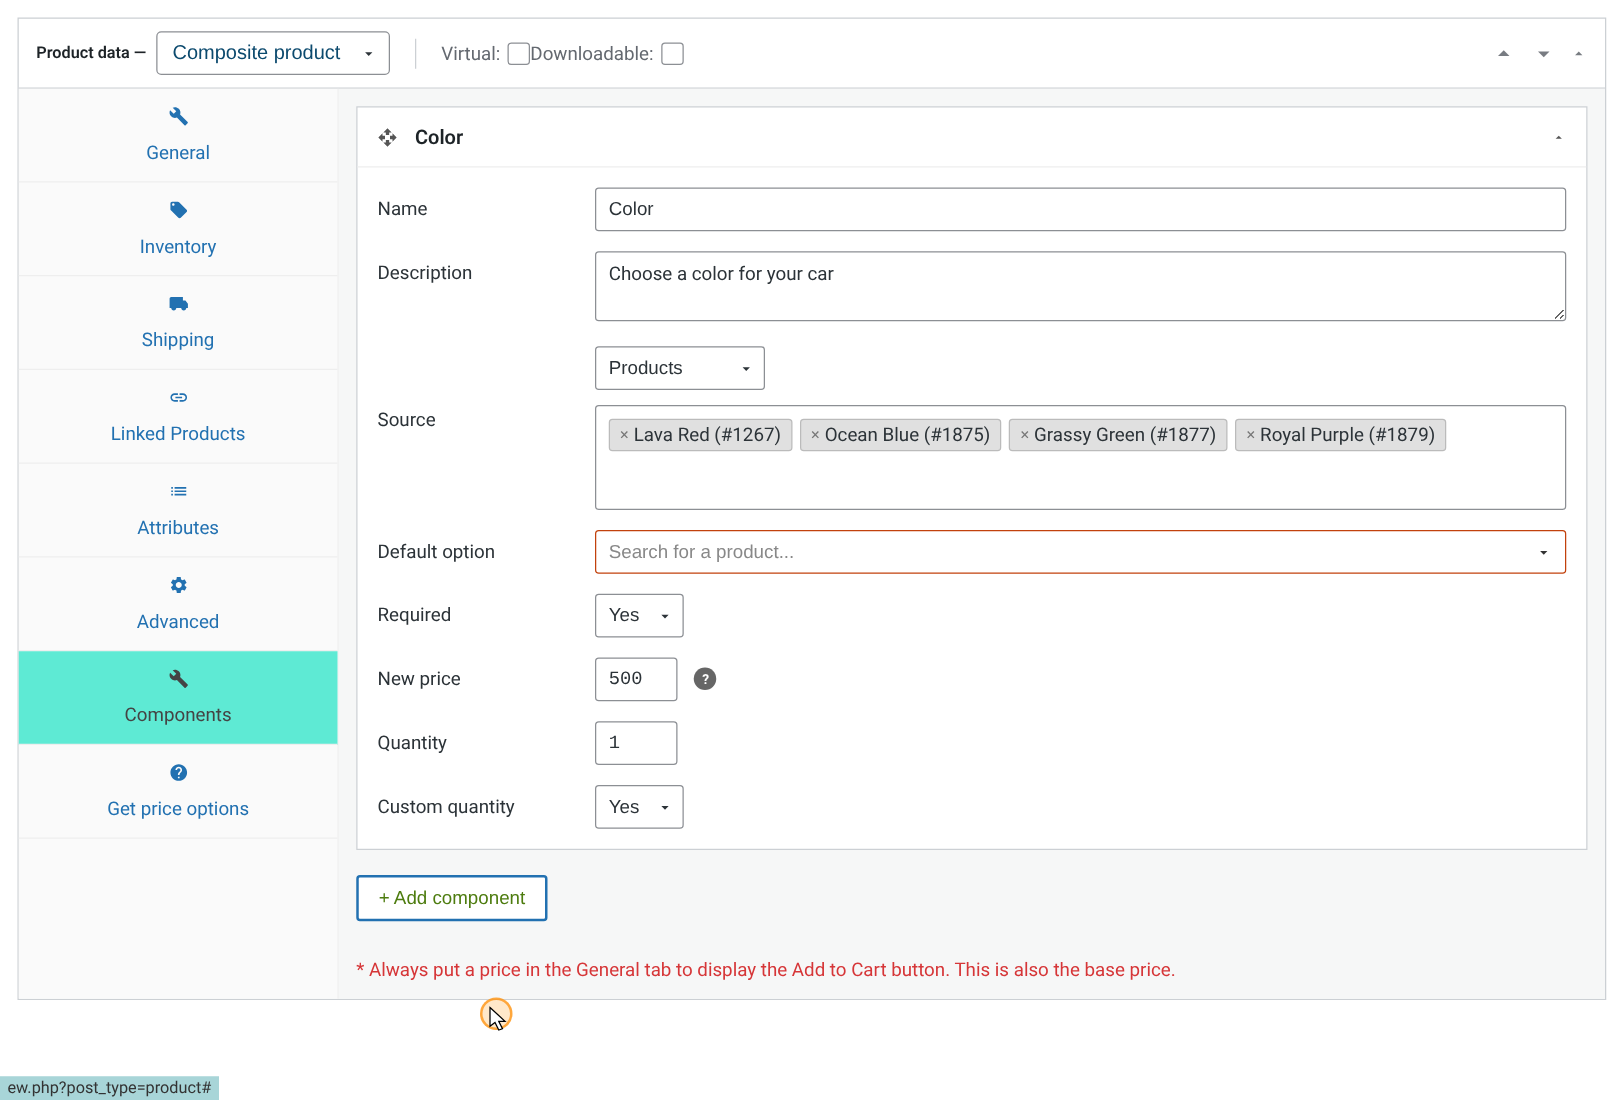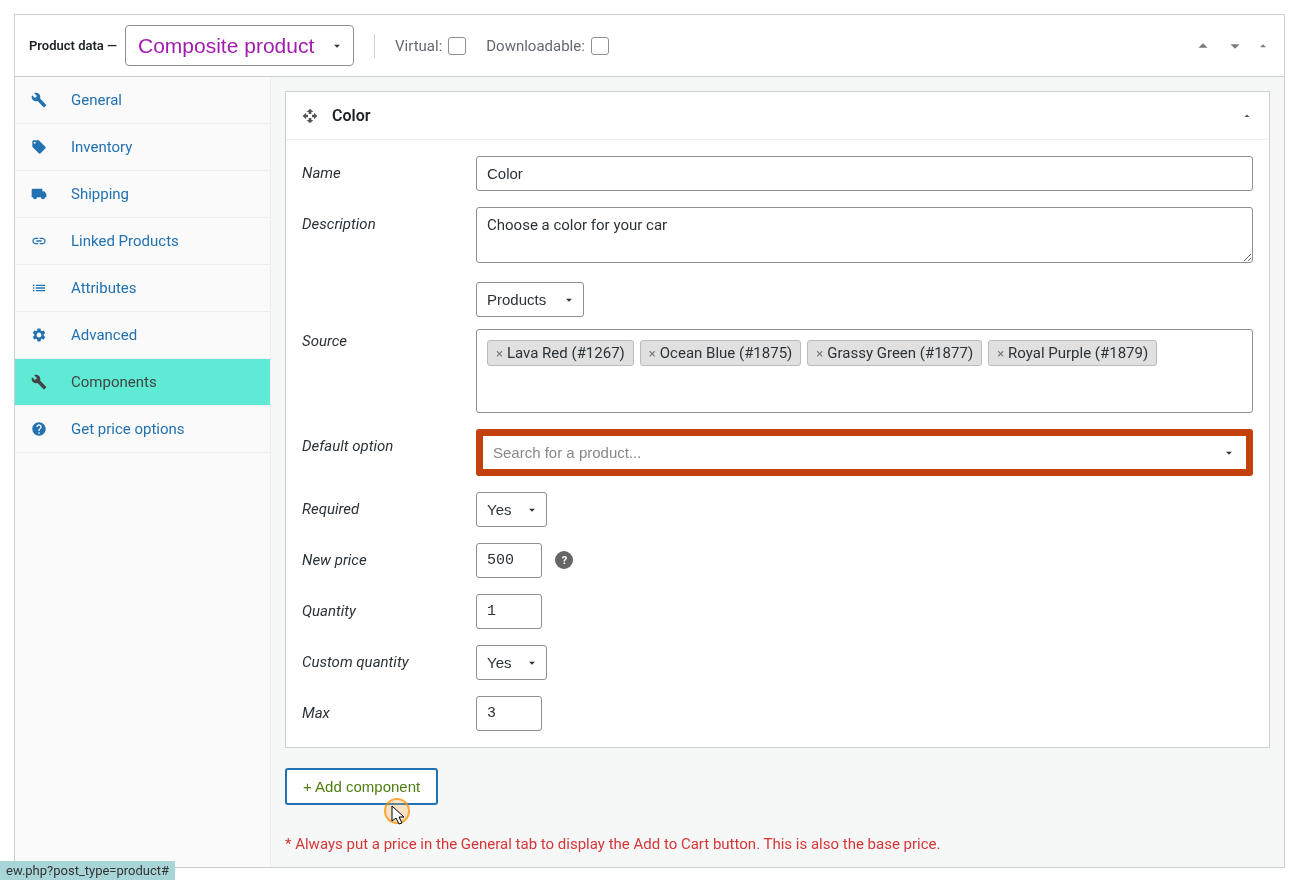--- a/index.html
+++ b/index.html
@@ -3,69 +3,69 @@
   <meta charset="utf-8">
   <style>
     * { box-sizing: border-box; margin: 0; padding: 0; }
     body { font-family: -apple-system, BlinkMacSystemFont, "Segoe UI", Roboto, sans-serif; font-size: 14px; color: #333; background: #fff; }
     
     .panel { border: 1px solid #ccd0d4; margin: 14px; background: #fff; }
     
     .panel-header { display: flex; align-items: center; padding: 10px 14px; border-bottom: 1px solid #ccd0d4; }
     .header-title { font-size: 13px; font-weight: 600; color: #1d2327; }
     
-    .product-type-select { margin-left: 8px; padding: 8px 38px 8px 12px; font-size: 21px; border: 1px solid #8c8f94; border-radius: 4px; background: #fff; appearance: none; position: relative; color: #a21caf; }
+    .product-type-select { margin-left: 8px; padding: 8px 38px 8px 12px; font-size: 16px; border: 1px solid #8c8f94; border-radius: 4px; background: #fff; appearance: none; position: relative; color: #0c4a6e; }
     .select-wrap { position: relative; display: inline-block; }
     .select-wrap .chevron { position: absolute; right: 10px; top: 50%; transform: translateY(-50%); pointer-events: none; color: #2c3338; }
     
     .header-sep { width: 1px; height: 24px; background: #ccd0d4; margin: 0 20px; }
     
-    .checkbox-group { display: flex; align-items: center; gap: 6px; margin-right: 20px; color: #646970; font-size: 15px; }
+    .checkbox-group { display: flex; align-items: center; gap: 6px; color: #646970; font-size: 15px; }
     .checkbox-group input[type="checkbox"] { width: 18px; height: 18px; border: 1px solid #8c8f94; border-radius: 3px; appearance: none; background: #fff; }
     
     .header-spacer { flex: 1; }
     .header-controls { display: flex; align-items: center; gap: 10px; color: #787c82; }
     .header-controls svg { cursor: pointer; }
     
     .panel-body { display: flex; }
     
     .tabs-sidebar { width: 256px; background: #fafafa; border-right: 1px solid #eee; }
-    .tab-item { display: flex; align-items: center; gap: 24px; padding: 14px 16px; color: #2271b1; cursor: pointer; border-bottom: 1px solid #eee; font-size: 15px; }
+    .tab-item { display: flex; align-items: center; gap: 12px; padding: 14px 16px; color: #2271b1; cursor: pointer; border-bottom: 1px solid #eee; font-size: 15px; flex-direction: column; }
     .tab-item.active { background: #5eead4; color: #444; }
     .tab-item.active .tab-icon { color: #444; }
     .tab-icon { width: 16px; height: 16px; color: #2271b1; flex-shrink: 0; }
     
     .main-content { flex: 1; padding: 14px; background: #f6f7f7; }
     
     .component-card { background: #fff; border: 1px solid #ccd0d4; }
     .component-header { display: flex; align-items: center; padding: 14px 16px; border-bottom: 1px solid #eee; }
     .drag-handle { margin-right: 14px; color: #555; cursor: move; }
     .component-title { font-weight: 600; font-size: 16px; color: #1d2327; flex: 1; }
     .collapse-arrow { color: #555; }
     
     .component-body { padding: 16px; }
     .form-row { display: flex; align-items: flex-start; margin-bottom: 16px; }
     .form-row:last-child { margin-bottom: 0; }
-    .form-label { width: 174px; padding-top: 8px; color: #2c3338; font-size: 15px; flex-shrink: 0; font-style: italic; }
+    .form-label { width: 174px; padding-top: 8px; color: #2c3338; font-size: 15px; flex-shrink: 0; }
     .form-control { flex: 1; }
     
     .text-input { width: 100%; padding: 8px 10px; border: 1px solid #8c8f94; border-radius: 3px; font-size: 15px; color: #2c3338; }
     .text-input.small { width: 66px; font-family: Liberation Mono, monospace; }
     
     textarea.text-input { resize: both; min-height: 56px; font-family: inherit; }
     
     .select-small { position: relative; display: inline-block; }
     .select-small select { padding: 8px 34px 8px 10px; border: 1px solid #8c8f94; border-radius: 3px; font-size: 15px; appearance: none; background: #fff; color: #2c3338; }
     .select-small .chevron { position: absolute; right: 8px; top: 50%; transform: translateY(-50%); pointer-events: none; color: #2c3338; }
     
     .tag-container { display: flex; flex-wrap: wrap; gap: 6px; padding: 10px; border: 1px solid #8c8f94; border-radius: 3px; min-height: 84px; align-content: flex-start; }
     .tag { display: inline-flex; align-items: center; gap: 4px; padding: 3px 8px; background: #e0e0e0; border: 1px solid #bbb; border-radius: 3px; font-size: 15px; color: #2c3338; }
     .tag-x { color: #777; font-size: 13px; }
     
-    .combo-input { display: flex; align-items: center; width: 100%; border: 7px solid #c2410c; border-radius: 3px; padding: 8px 10px; }
+    .combo-input { display: flex; align-items: center; width: 100%; border: 1px solid #c2410c; border-radius: 3px; padding: 8px 10px; }
     .combo-input input { flex: 1; border: none; outline: none; font-size: 15px; background: transparent; }
     .combo-input input::placeholder { color: #888; }
     
     .help-icon { display: inline-flex; width: 18px; height: 18px; border-radius: 50%; background: #666; color: #fff; align-items: center; justify-content: center; font-size: 11px; font-weight: bold; margin-left: 10px; vertical-align: middle; }
     
     .add-component-btn { margin-top: 20px; padding: 8px 16px; border: 2px solid #2271b1; background: #fff; color: #4d7c0f; font-size: 15px; border-radius: 3px; cursor: pointer; position: relative; }
     
     .note { margin-top: 30px; color: #d63638; font-size: 15px; }
     
     .status-bar { position: fixed; bottom: 0; left: 0; background: #a8d5d8; padding: 2px 6px; font-size: 13px; color: #333; }
@@ -186,21 +186,21 @@
             <label class="form-label">Description</label>
             <div class="form-control">
               <textarea class="text-input" style="">Choose a color for your car</textarea>
             </div>
           </div>
 
           <div class="form-row">
             <label class="form-label" style="padding-top:50px;">Source</label>
             <div class="form-control">
               <div class="select-small" style="margin-bottom:12px;">
-                <select style="width:108px;">
+                <select style="width:136px;">
                   <option>Products</option>
                 </select>
                 <svg class="chevron" width="14" height="14" viewBox="0 0 24 24">
                     <path fill="currentColor" d="M7 10l5 5 5-5z"></path>
                   </svg>
               </div>
               <div class="tag-container">
                 <span class="tag">
                     <span class="tag-x">×</span>
                     <span>Lava Red (#1267)</span>
@@ -270,26 +270,20 @@
                   <option>Yes</option>
                 </select>
                 <svg class="chevron" width="14" height="14" viewBox="0 0 24 24">
                     <path fill="currentColor" d="M7 10l5 5 5-5z"></path>
                   </svg>
               </div>
             </div>
           </div>
 
 
-          <div class="form-row">
-            <label class="form-label">Max</label>
-            <div class="form-control">
-              <input type="text" class="text-input small" value="3" style="">
-            </div>
-          </div>
         </div>
       </div>
       
       <button class="add-component-btn">+ Add component</button>
       
       <div class="note">* Always put a price in the General tab to display the Add to Cart button. This is also the base price.</div>
     </div>
   </div>
 </div>
 

